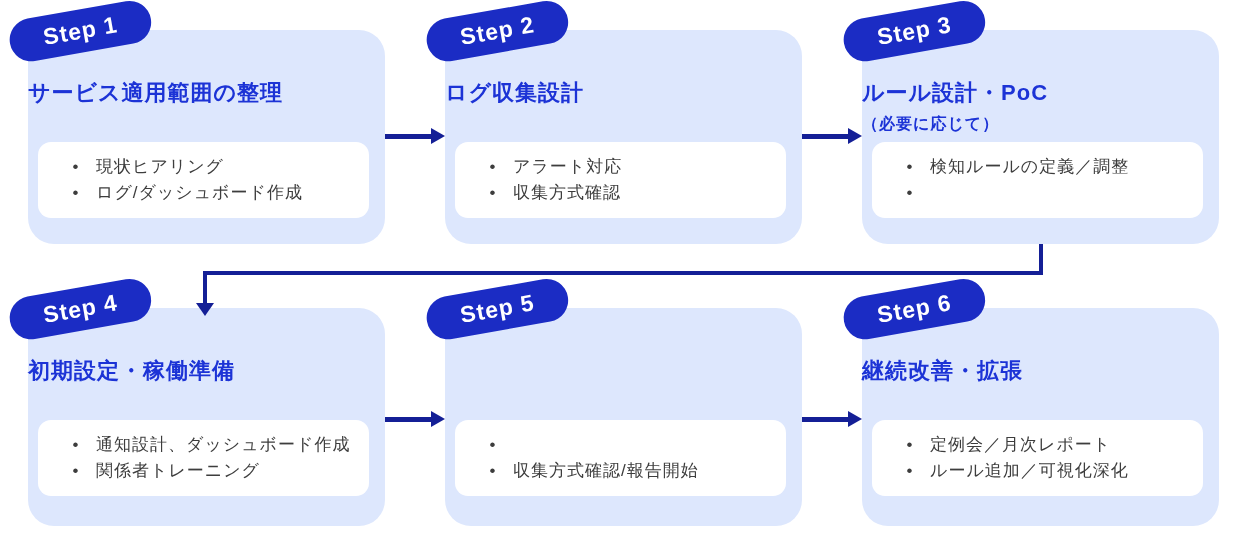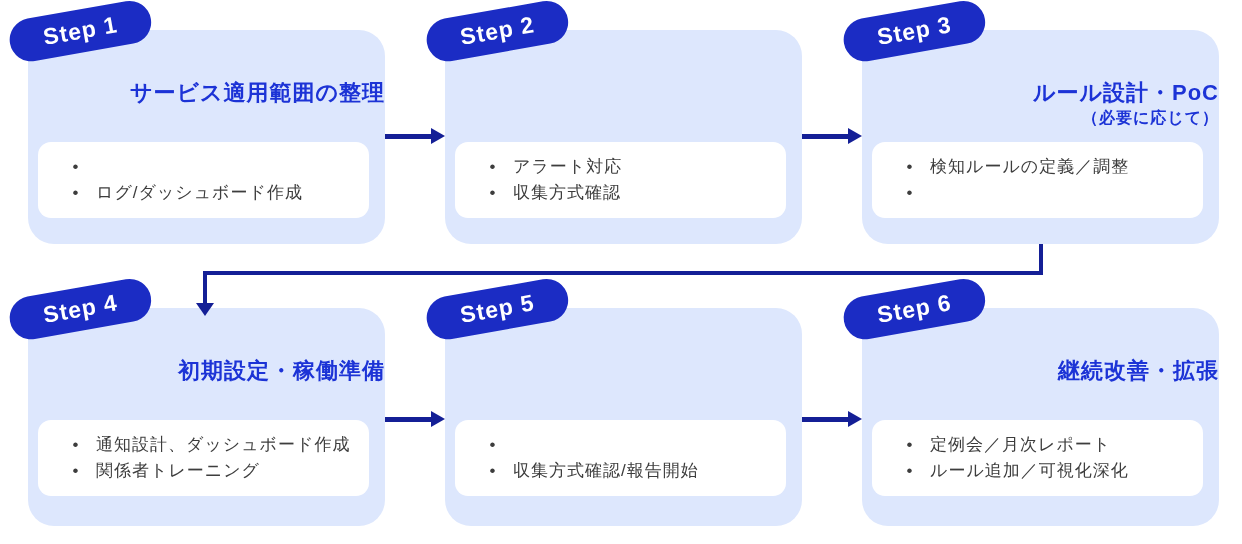--- a/index.html
+++ b/index.html
@@ -15,27 +15,27 @@
   .col1{left:28px;} .col2{left:445px;} .col3{left:862px;}
   .badge{
     position:absolute;left:-18px;top:-8px;
     background:#1b2cc4;color:#ffffff;
     border-radius:999px;padding:8px 34px;
     font-size:23px;font-weight:bold;letter-spacing:1px;
     transform:rotate(-10deg);transform-origin:left center;
     white-space:nowrap;
   }
   .title-block{
-    position:absolute;left:0;top:50px;width:100%;text-align:right;
+    position:absolute;left:0;top:50px;width:100%;text-align:left;
   }
   .card-title{
     color:#1c33d6;font-size:22px;font-weight:bold;letter-spacing:1px;line-height:26px;
   }
   .card-subtitle{
-    color:#1c33d6;font-size:16px;font-weight:bold;letter-spacing:1px;line-height:20px;margin-top:2px;
+    color:#1c33d6;font-size:16px;font-weight:bold;letter-spacing:1px;line-height:20px;margin-top:8px;
   }
   .white-box{
     position:absolute;left:10px;right:16px;top:112px;
     background:#ffffff;border-radius:13px;
     padding:12px 14px 12px 18px;
   }
   .bullet-item{
     display:flex;align-items:flex-start;
     color:#3d3d3d;font-size:17px;line-height:26px;letter-spacing:1px;
   }
@@ -65,30 +65,34 @@
 <div class="canvas">
 
   <div class="step-card row1 col1">
     <div class="badge">Step 1</div>
     <div class="title-block">
       <div class="card-title">サービス適用範囲の整理</div>
     </div>
     <div class="white-box">
       <div class="bullet-item">
         <span class="bullet-dot">•</span>
+        <span class="bullet-text">現状ヒアリング</span>
       </div>
       <div class="bullet-item">
         <span class="bullet-dot">•</span>
         <span class="bullet-text">ログ/ダッシュボード作成</span>
       </div>
     </div>
   </div>
 
   <div class="step-card row1 col2">
     <div class="badge">Step 2</div>
+    <div class="title-block">
+      <div class="card-title">ログ収集設計</div>
+    </div>
     <div class="white-box">
       <div class="bullet-item">
         <span class="bullet-dot">•</span>
         <span class="bullet-text">アラート対応</span>
       </div>
       <div class="bullet-item">
         <span class="bullet-dot">•</span>
         <span class="bullet-text">収集方式確認</span>
       </div>
     </div>

